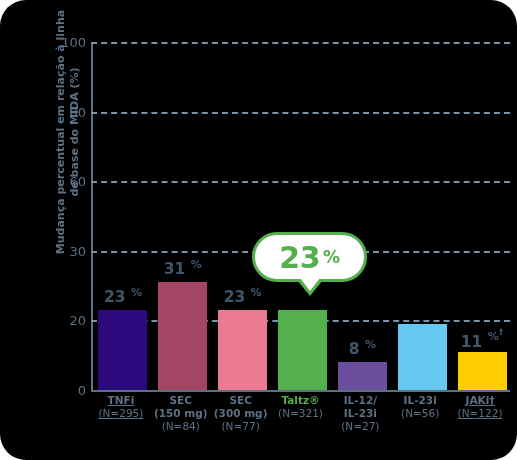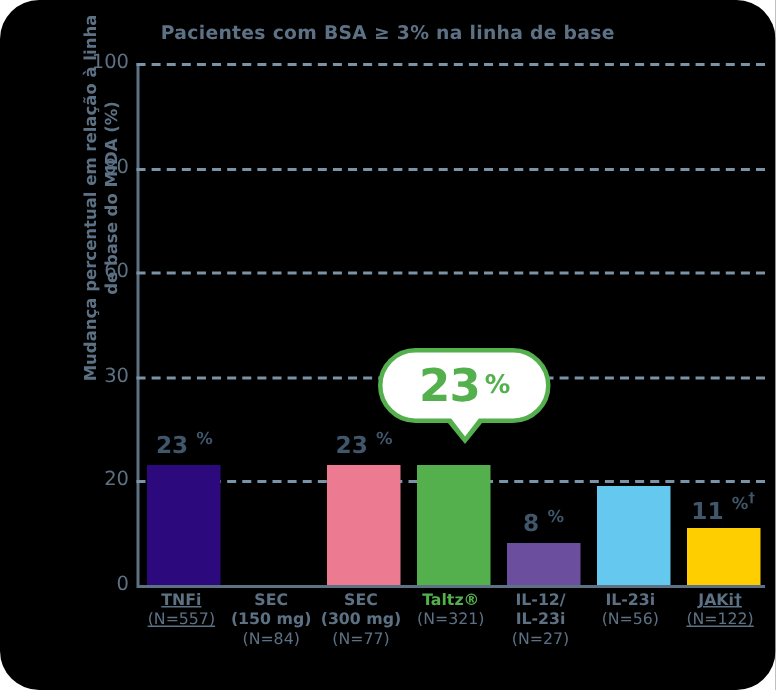--- a/index.html
+++ b/index.html
@@ -204,21 +204,20 @@
     border-left: 10px solid transparent;
     border-right: 10px solid transparent;
     border-top: 13px solid #ffffff;
   }
 </style>
 </head>
 <body>
 
 <div id="chart-card">
 
-  <div id="chart-title">Pacientes com BSA ≥ 3% na linha de base</div>
 
   <div id="y-axis-title">Mudança percentual em relação à linha de base do MIDA (%)</div>
 
   <div id="y-ticks">
       <div class="tick-label" style="top: 348px;">0</div>
       <div class="tick-label" style="top: 278.4px;">20</div>
       <div class="tick-label" style="top: 208.8px;">30</div>
       <div class="tick-label" style="top: 139.2px;">60</div>
       <div class="tick-label" style="top: 69.6px;">80</div>
       <div class="tick-label" style="top: 0px;">100</div>
@@ -233,20 +232,24 @@
         <div class="gridline" style="top: 208.8px;"></div>
         <div class="gridline" style="top: 139.2px;"></div>
         <div class="gridline" style="top: 69.6px;"></div>
         <div class="gridline" style="top: 0px;"></div>
       </div>
     <div id="bars">
         <div class="bar-group" style="left: 7.42857px; width: 49px;">
           <div class="bar" style="height: 80.04px; background: rgb(44, 10, 126);"></div>
           <div class="bar-value" style="top: 243.96px;">23 <span class="pct">%</span></div>
         </div>
+        <div class="bar-group" style="left: 67.2857px; width: 49px;">
+          <div class="bar" style="height: 107.88px; background: rgb(163, 70, 101);"></div>
+          <div class="bar-value" style="top: 216.12px;">31 <span class="pct">%</span></div>
+        </div>
         <div class="bar-group" style="left: 127.143px; width: 49px;">
           <div class="bar" style="height: 80.04px; background: rgb(236, 123, 145);"></div>
           <div class="bar-value" style="top: 243.96px;">23 <span class="pct">%</span></div>
         </div>
         <div class="bar-group" style="left: 187px; width: 49px;">
           <div class="bar" style="height: 80.04px; background: rgb(83, 176, 76);"></div>
         </div>
         <div class="bar-group" style="left: 246.857px; width: 49px;">
           <div class="bar" style="height: 27.84px; background: rgb(107, 78, 158);"></div>
           <div class="bar-value" style="top: 296.16px;">8 <span class="pct">%</span></div>
@@ -257,21 +260,21 @@
         <div class="bar-group" style="left: 366.571px; width: 49px;">
           <div class="bar" style="height: 38.28px; background: rgb(255, 206, 0);"></div>
           <div class="bar-value" style="top: 285.72px;">11 <span class="pct">%<span class="dag">†</span></span></div>
         </div>
       </div>
   </div>
 
   <div id="x-labels">
       <div class="x-label" style="left: -6px; width: 71.8571px; text-decoration: underline;">
         <span class="name">TNFi</span>
-        <span class="n">(N=557)</span>
+        <span class="n">(N=295)</span>
       </div>
       <div class="x-label" style="left: 53.8571px; width: 71.8571px;">
         <span class="name">SEC</span>
         <span class="name">(150 mg)</span>
         <span class="n">(N=84)</span>
       </div>
       <div class="x-label" style="left: 113.714px; width: 71.8571px;">
         <span class="name">SEC</span>
         <span class="name">(300 mg)</span>
         <span class="n">(N=77)</span>

